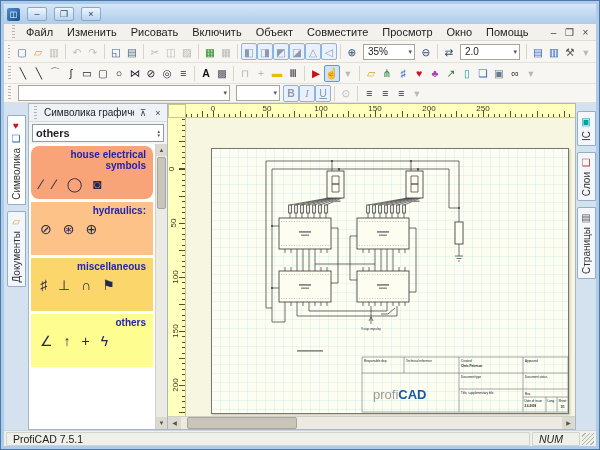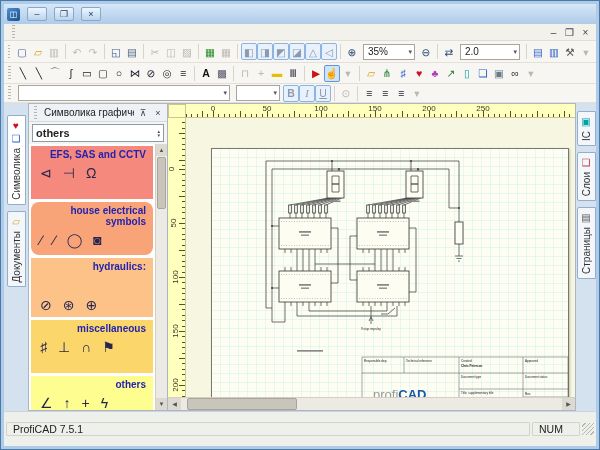--- a/index.html
+++ b/index.html
@@ -67,41 +67,42 @@
   .vruler .rlabel{left:1px;transform:translateY(-50%) rotate(-90deg);}
   .page{position:absolute;left:43px;top:44px;width:358px;height:266px;background:#fdfdf2;box-shadow:1px 1px 2px rgba(90,90,60,.35);}
   .page svg{position:absolute;left:0;top:0;}
   .watermark{position:absolute;left:-4px;top:219px;font-size:28px;font-weight:800;letter-spacing:0;color:#c4c4c4;
     text-shadow:-1px -1px 0 #f4f4f4,1px 1px 0 #979797,2px 2px 2px #666;white-space:nowrap;}
   .hscroll{position:absolute;left:0;bottom:0;height:13px;right:0;background:#eceae2;border-top:1px solid #d2cfc5;display:flex;}
   .hscroll .arr{width:13px;font-size:6px;text-align:center;line-height:12px;color:#555;background:#dcd9d0;}
   .hscroll .arr.right{margin-left:auto;}
   .hscroll .thumb{width:110px;margin-left:6px;background:#c9c5ba;border:1px solid #a9a59a;border-radius:2px;}
   
-  .statusbar{height:35px;background:#eef0ec;border-top:1px solid #cfd4da;display:flex;align-items:center;gap:2px;padding:4px 2px;font-size:10.5px;color:#222;}
+  .statusbar{height:16px;background:#eef0ec;border-top:1px solid #cfd4da;display:flex;align-items:center;gap:2px;padding:4px 2px;font-size:10.5px;color:#222;}
   .scell{border:1px solid #d5d2c9;height:14px;display:flex;align-items:center;padding:0 6px;border-radius:1px;}
   .scell.left{flex:1;}
   .scell.mid{width:248px;}
-  .scell.num{width:48px;}
+  .scell.num{width:48px;font-style:italic;}
   .sgrip{width:12px;height:12px;background:repeating-linear-gradient(135deg,transparent 0 2px,#b9b5ab 2px 3px);}
 </style>
 </head>
 <body>
 
 <div class="window">
 
   <div class="titlebar">
     <div class="app-icon">◫</div>
     <div class="winbtn">–</div>
     <div class="winbtn">❐</div>
     <div class="winbtn">×</div>
   </div>
 
   <div class="menubar">
     <span class="grip"></span>
+    <span id="menu-items"><span class="menu-item">Файл</span><span class="menu-item">Изменить</span><span class="menu-item">Рисовать</span><span class="menu-item">Включить</span><span class="menu-item">Объект</span><span class="menu-item">Совместите</span><span class="menu-item">Просмотр</span><span class="menu-item">Окно</span><span class="menu-item">Помощь</span></span>
     <span class="mdi">
       <span>–</span>
       <span>❐</span>
       <span>×</span>
     </span>
   </div>
 
   <div class="toolbar tb1">
     <span class="grip"></span>
     <span id="toolbar-main-buttons" style="display:flex;align-items:center;">
@@ -235,38 +236,30 @@
         <span class="ph-btn">×</span>
       </div>
       <div class="group-select">
         <span class="gval">others</span>
         <span class="spinner">
             <span>▴</span>
             <span>▾</span>
           </span>
       </div>
       <div class="symbol-list" id="symbol-list">
-        <div class="cat" style="background: rgb(245, 137, 126);">
-            <div class="cat-label">EFS, SAS and CCTV</div>
-            <div class="cat-syms">
-              <span>⊲</span>
-              <span>⊣</span>
-              <span>Ω</span>
-            </div>
-          </div>
           <div class="cat" style="background: rgb(248, 164, 120); border-radius: 8px;">
             <div class="cat-label">house electrical symbols</div>
             <div class="cat-syms">
               <span>∕</span>
               <span>∕</span>
               <span>◯</span>
               <span>◙</span>
             </div>
           </div>
-          <div class="cat" style="background: rgb(253, 194, 135); gap: 20px;">
+          <div class="cat" style="background: rgb(253, 194, 135);">
             <div class="cat-label">hydraulics:</div>
             <div class="cat-syms">
               <span>⊘</span>
               <span>⊛</span>
               <span>⊕</span>
             </div>
           </div>
           <div class="cat" style="background: rgb(251, 215, 107);">
             <div class="cat-label">miscellaneous</div>
             <div class="cat-syms">

